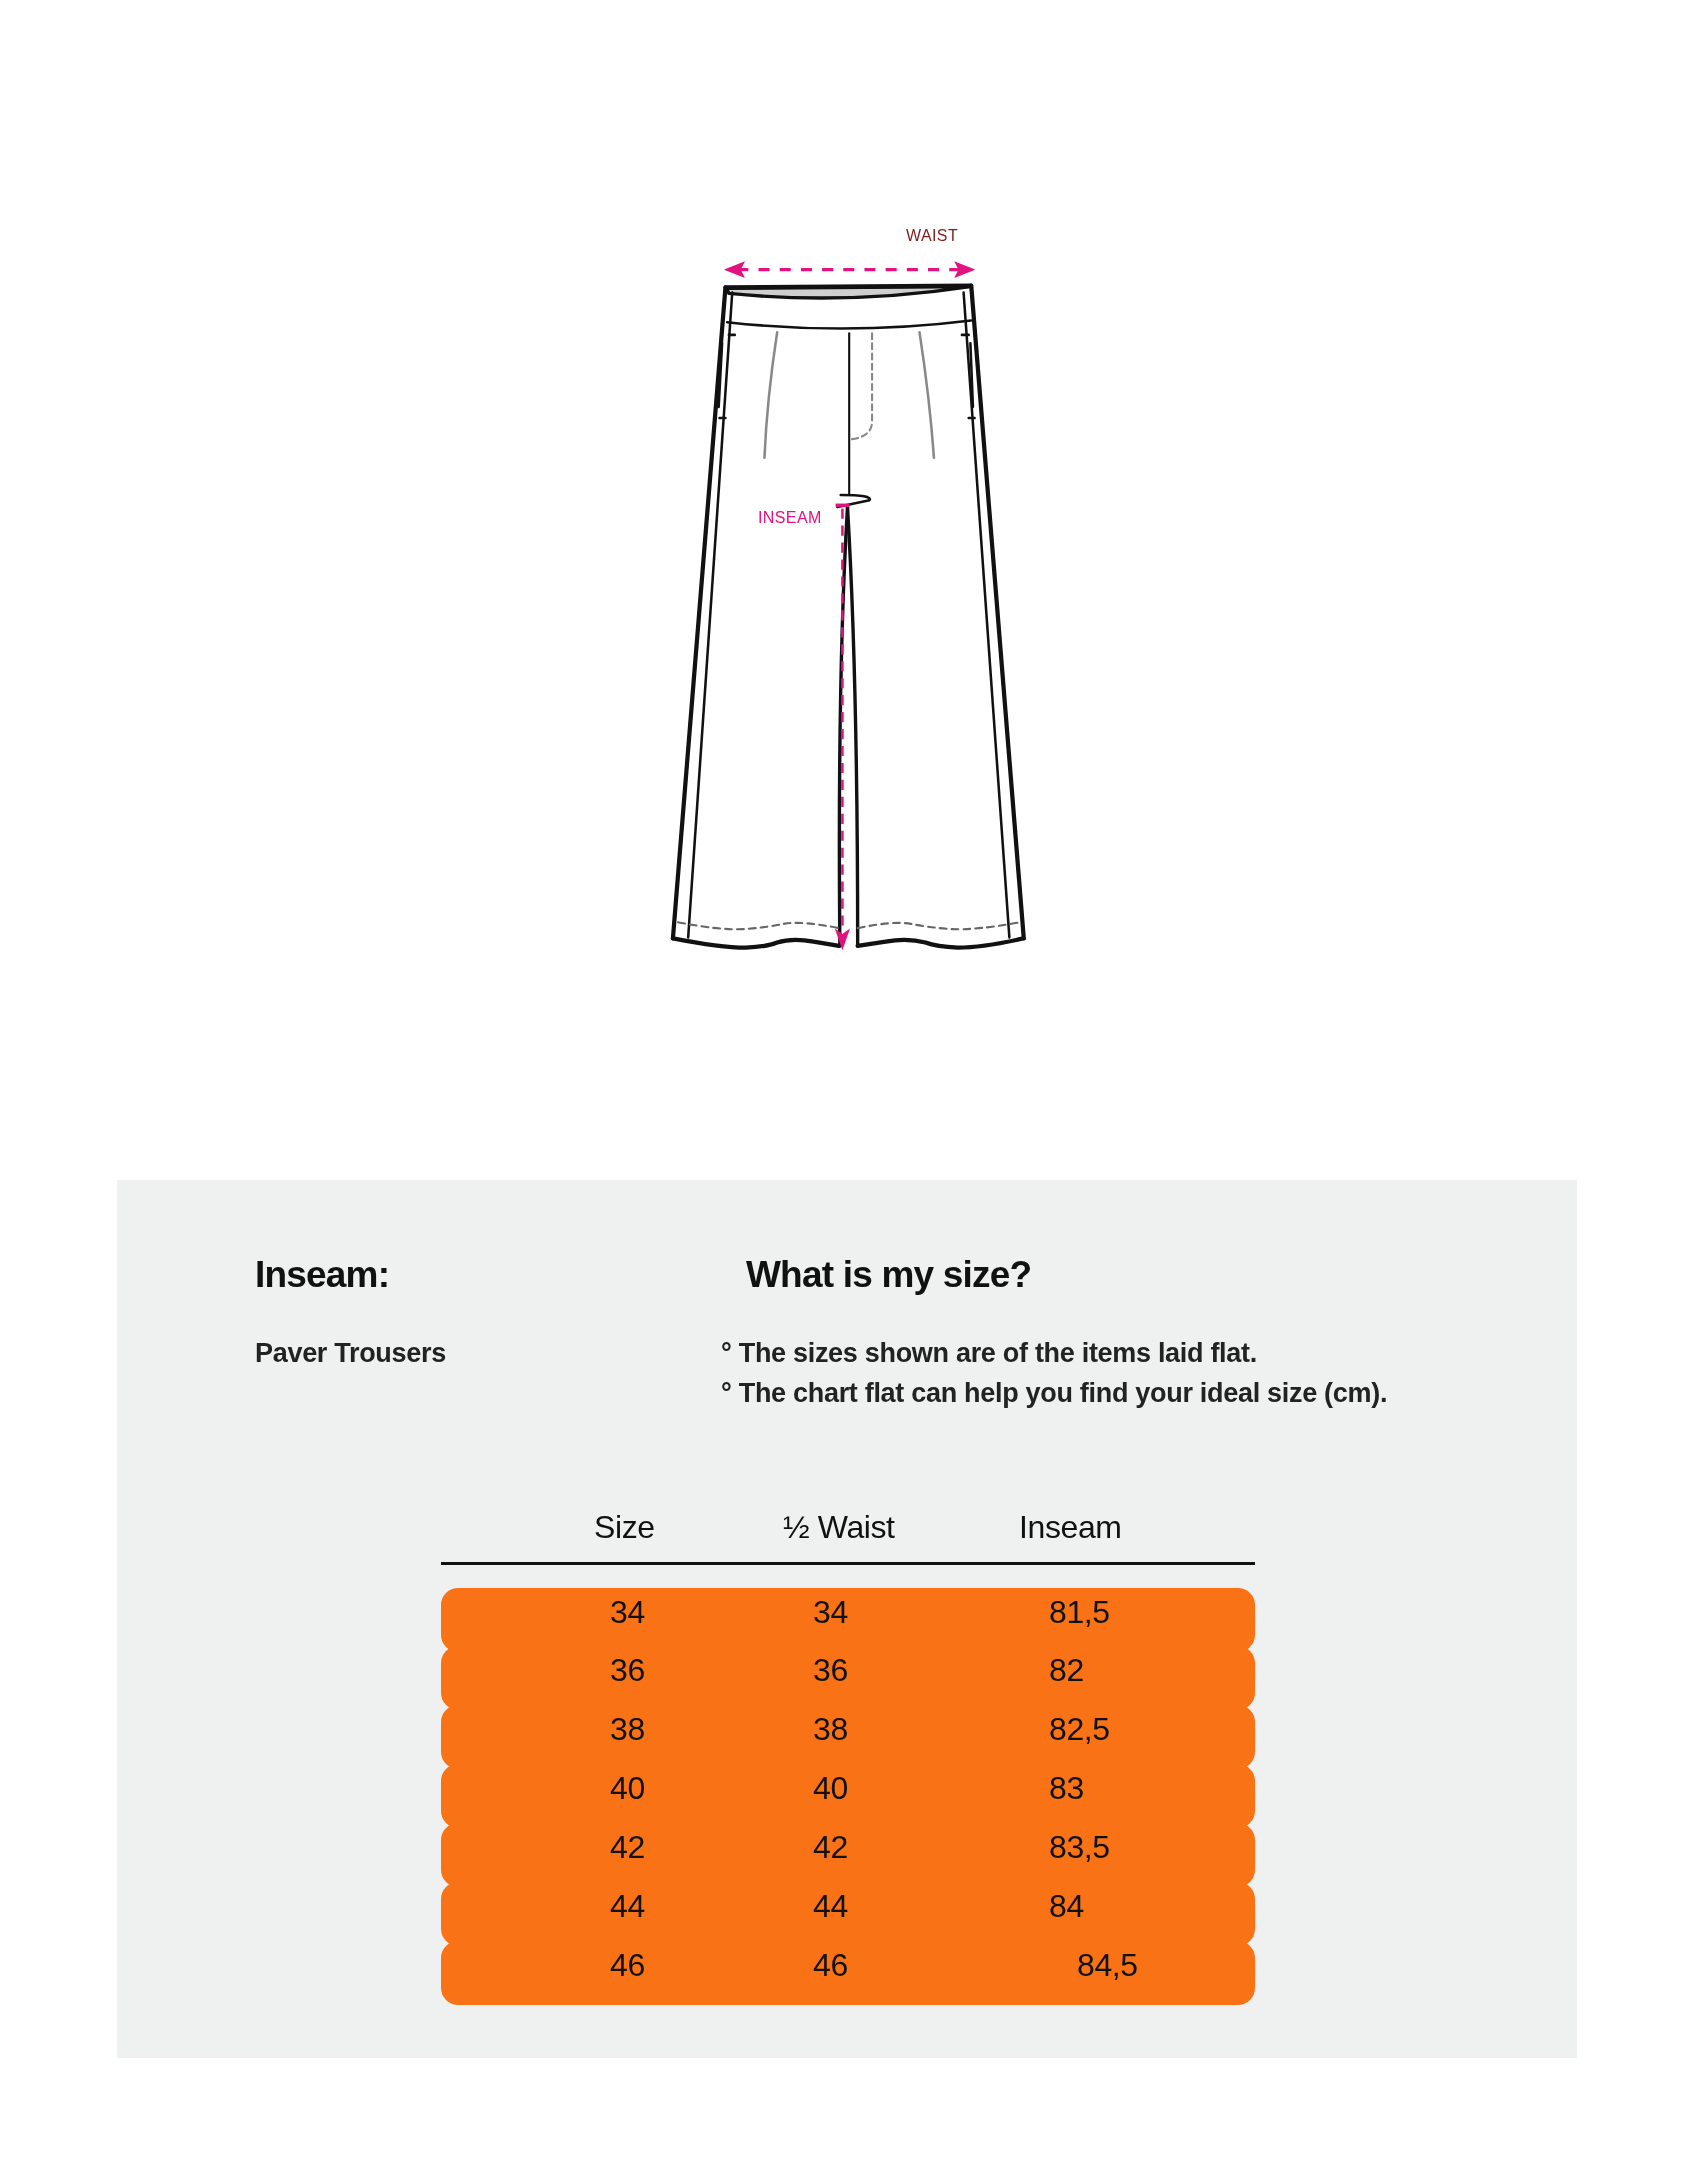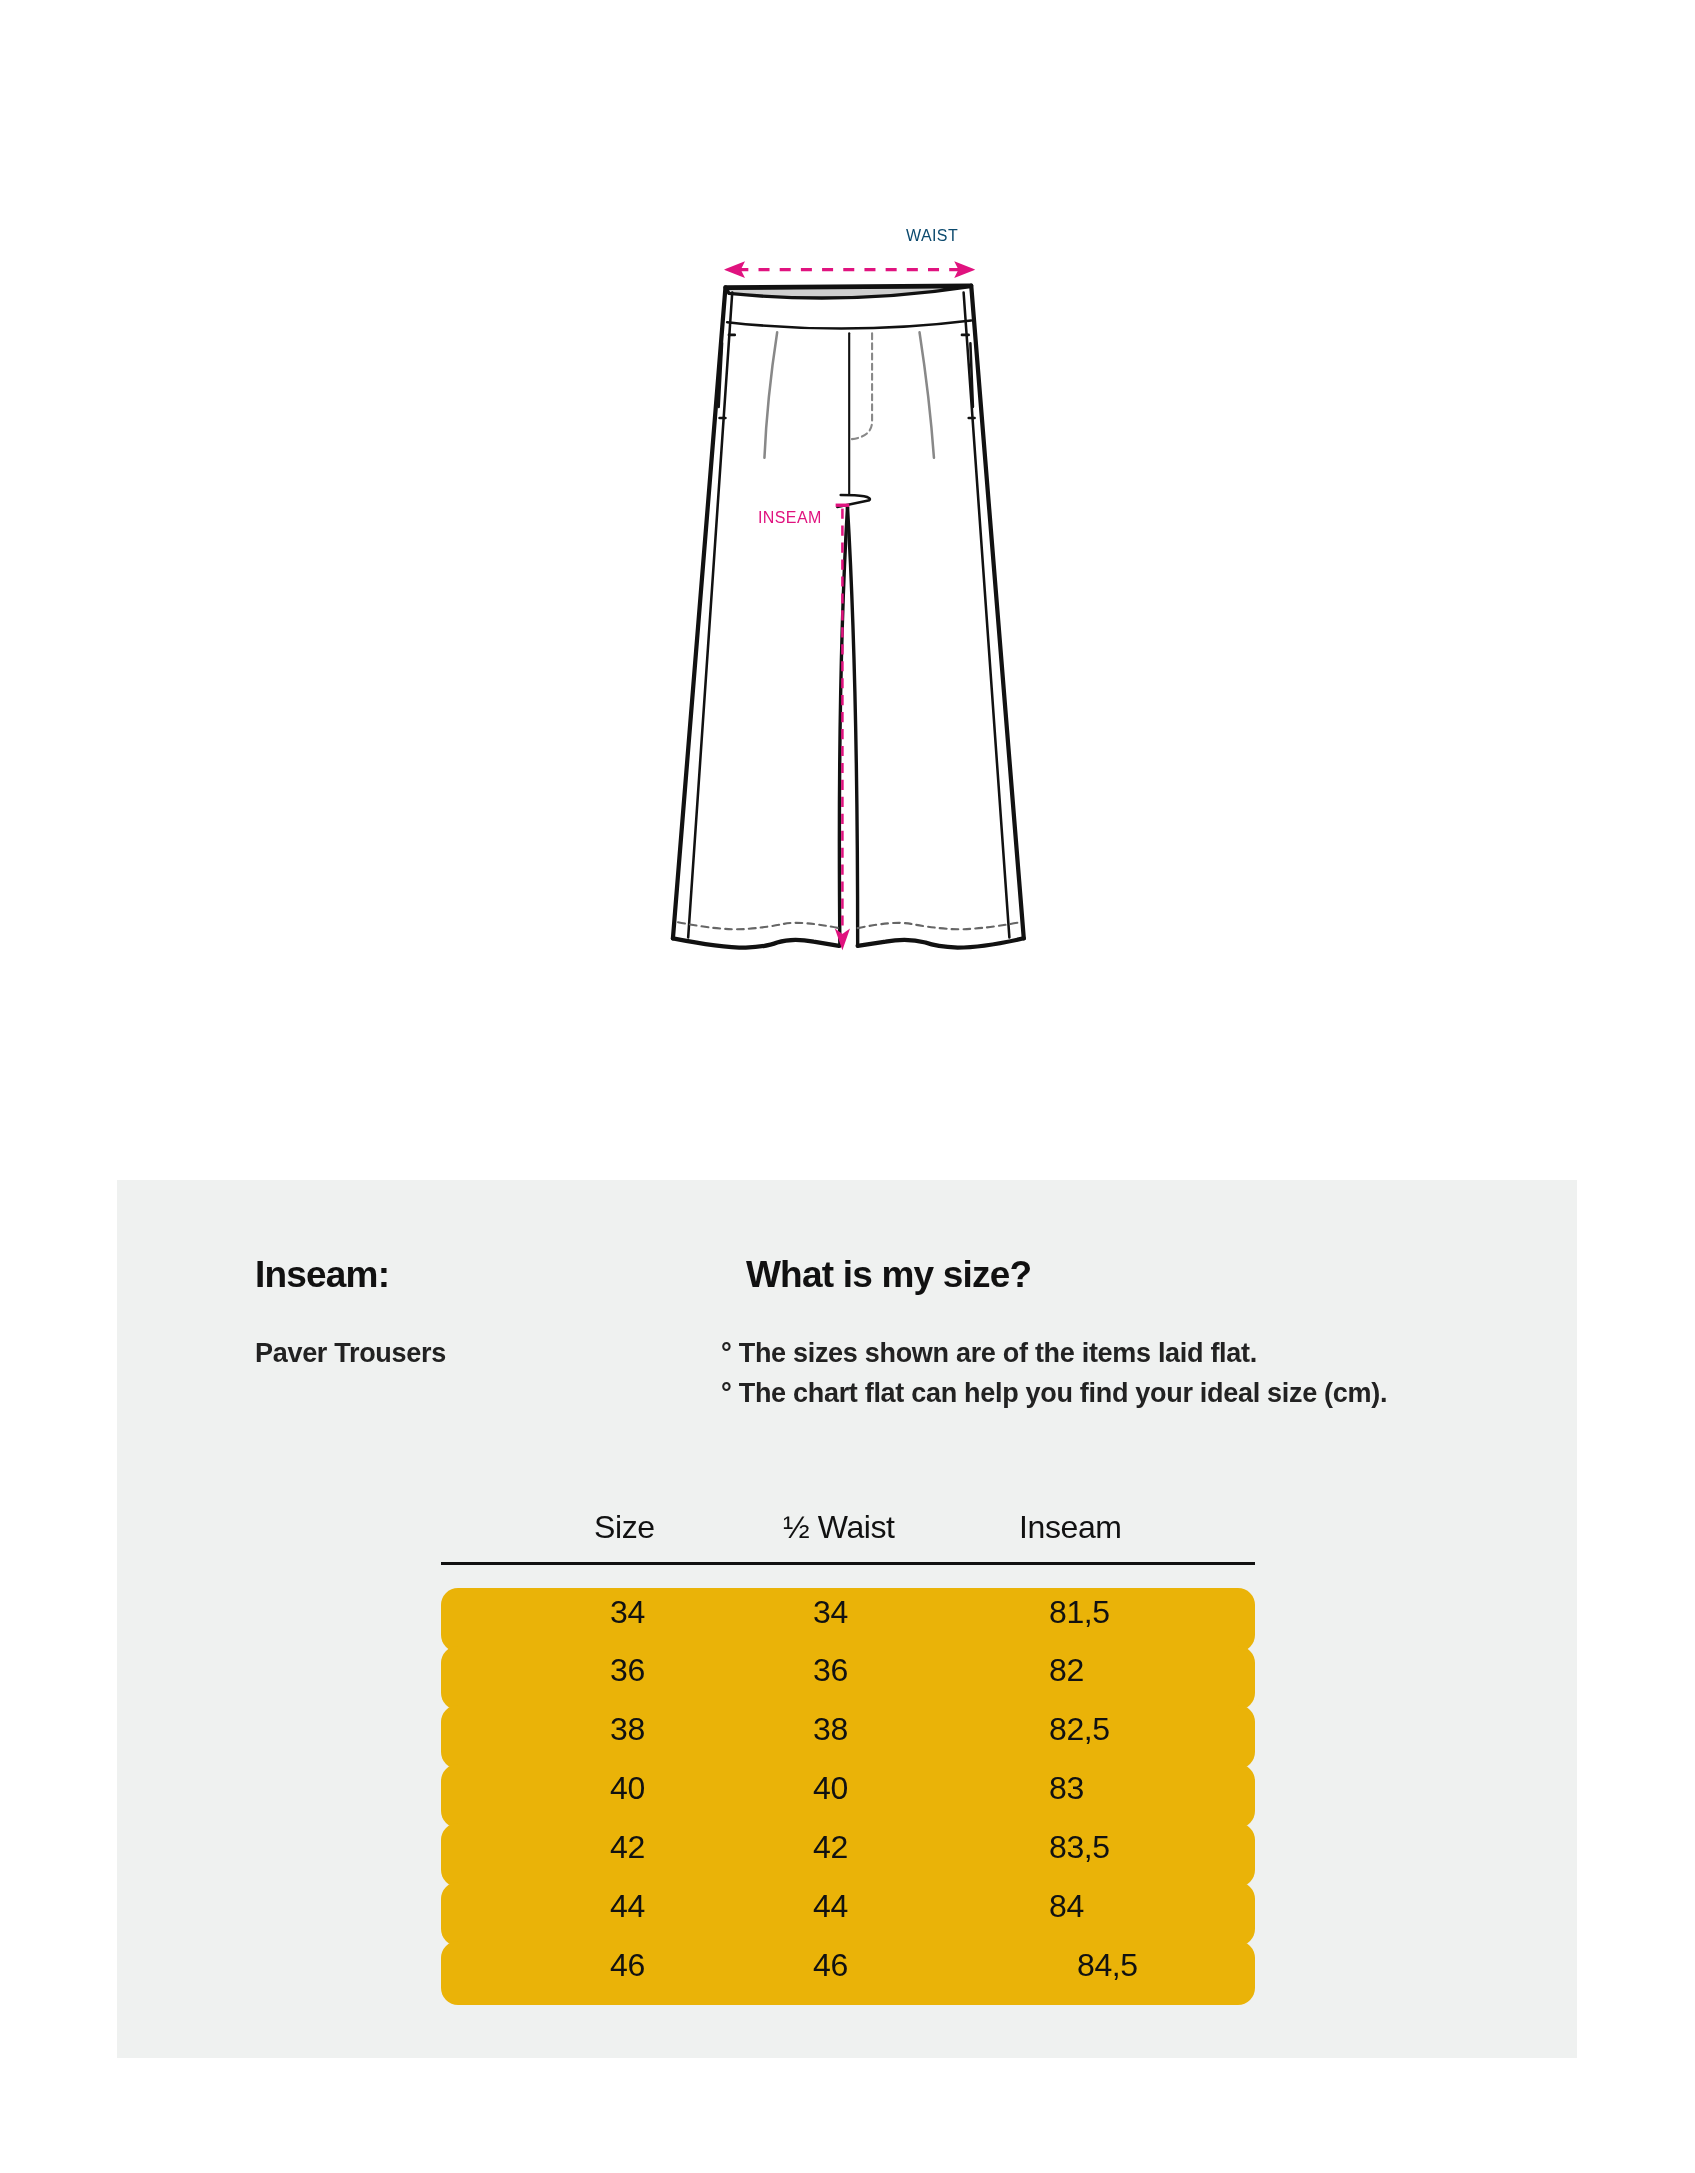--- a/index.html
+++ b/index.html
@@ -12,21 +12,21 @@
            background: #eff1f0; }
   .heading { position: absolute; font-size: 37px; font-weight: bold; letter-spacing: -0.8px;
              margin: 0; line-height: 1; }
   .body-text { position: absolute; font-size: 27px; font-weight: bold; color: #222;
                line-height: 40px; margin: 0; letter-spacing: -0.3px; }
   .notes { list-style: none; padding: 0; margin: 0; }
   .table { position: absolute; left: 324px; top: 322px; width: 814px; }
   .thead { position: relative; height: 60px; border-bottom: 3.4px solid #111; }
   .th { position: absolute; top: 8.5px; font-size: 32px; font-weight: normal;
         letter-spacing: -0.4px; line-height: 1; }
-  .row { position: absolute; left: 0; width: 814px; height: 64px; background: #eab308; border-radius: 17px; }
+  .row { position: absolute; left: 0; width: 814px; height: 64px; background: #f97316; border-radius: 17px; }
   .td { position: absolute; top: 7.6px; font-size: 32px; line-height: 1; letter-spacing: -0.4px; }
 </style>
 </head>
 <body>
 
 <div id="illustration">
   <svg width="1695" height="1102" viewBox="0 0 2000 1300">
     <g fill="none" stroke="#111" stroke-linecap="round" stroke-linejoin="round">
 
       <path d="M857 340 L1145 338 Q1000 360 860 346 Z" fill="#cfcfcf" stroke="#111" stroke-width="4"></path>
@@ -69,21 +69,21 @@
 
     <g stroke="#e0137f" fill="#e0137f">
       <path d="M870 318 L1134 318" stroke-width="4" stroke-dasharray="13 12" fill="none"></path>
       <path d="M857 318 L877 310 L873 318 L877 326 Z" stroke-width="2"></path>
       <path d="M1148 318 L1128 310 L1132 318 L1128 326 Z" stroke-width="2"></path>
       <path d="M986 596 L1002 596" stroke-width="4"></path>
       <path d="M994 600 L994 1100" stroke-width="3" stroke-dasharray="12 8" fill="none"></path>
       <path d="M994 1118 L987 1098 L994 1103 L1001 1098 Z" stroke-width="2"></path>
     </g>
   </svg>
-  <span class="label-magenta" style="left:906px; top:227px; color:#0c4a6e;">WAIST</span>
+  <span class="label-magenta" style="left:906px; top:227px; color:#7f1d1d;">WAIST</span>
   <span class="label-magenta" style="left:758px; top:509px; color:#e0137f;">INSEAM</span>
 </div>
 
 <section id="panel">
   <h2 class="heading" style="left:138px; top:76px;">Inseam:</h2>
   <p class="body-text" style="left:138px; top:153px;">Paver Trousers</p>
 
   <h2 class="heading" style="left:629px; top:76px;">What is my size?</h2>
   <ul class="notes body-text" style="left:604px; top:153px;">
     <li>° The sizes shown are of the items laid flat.</li>

